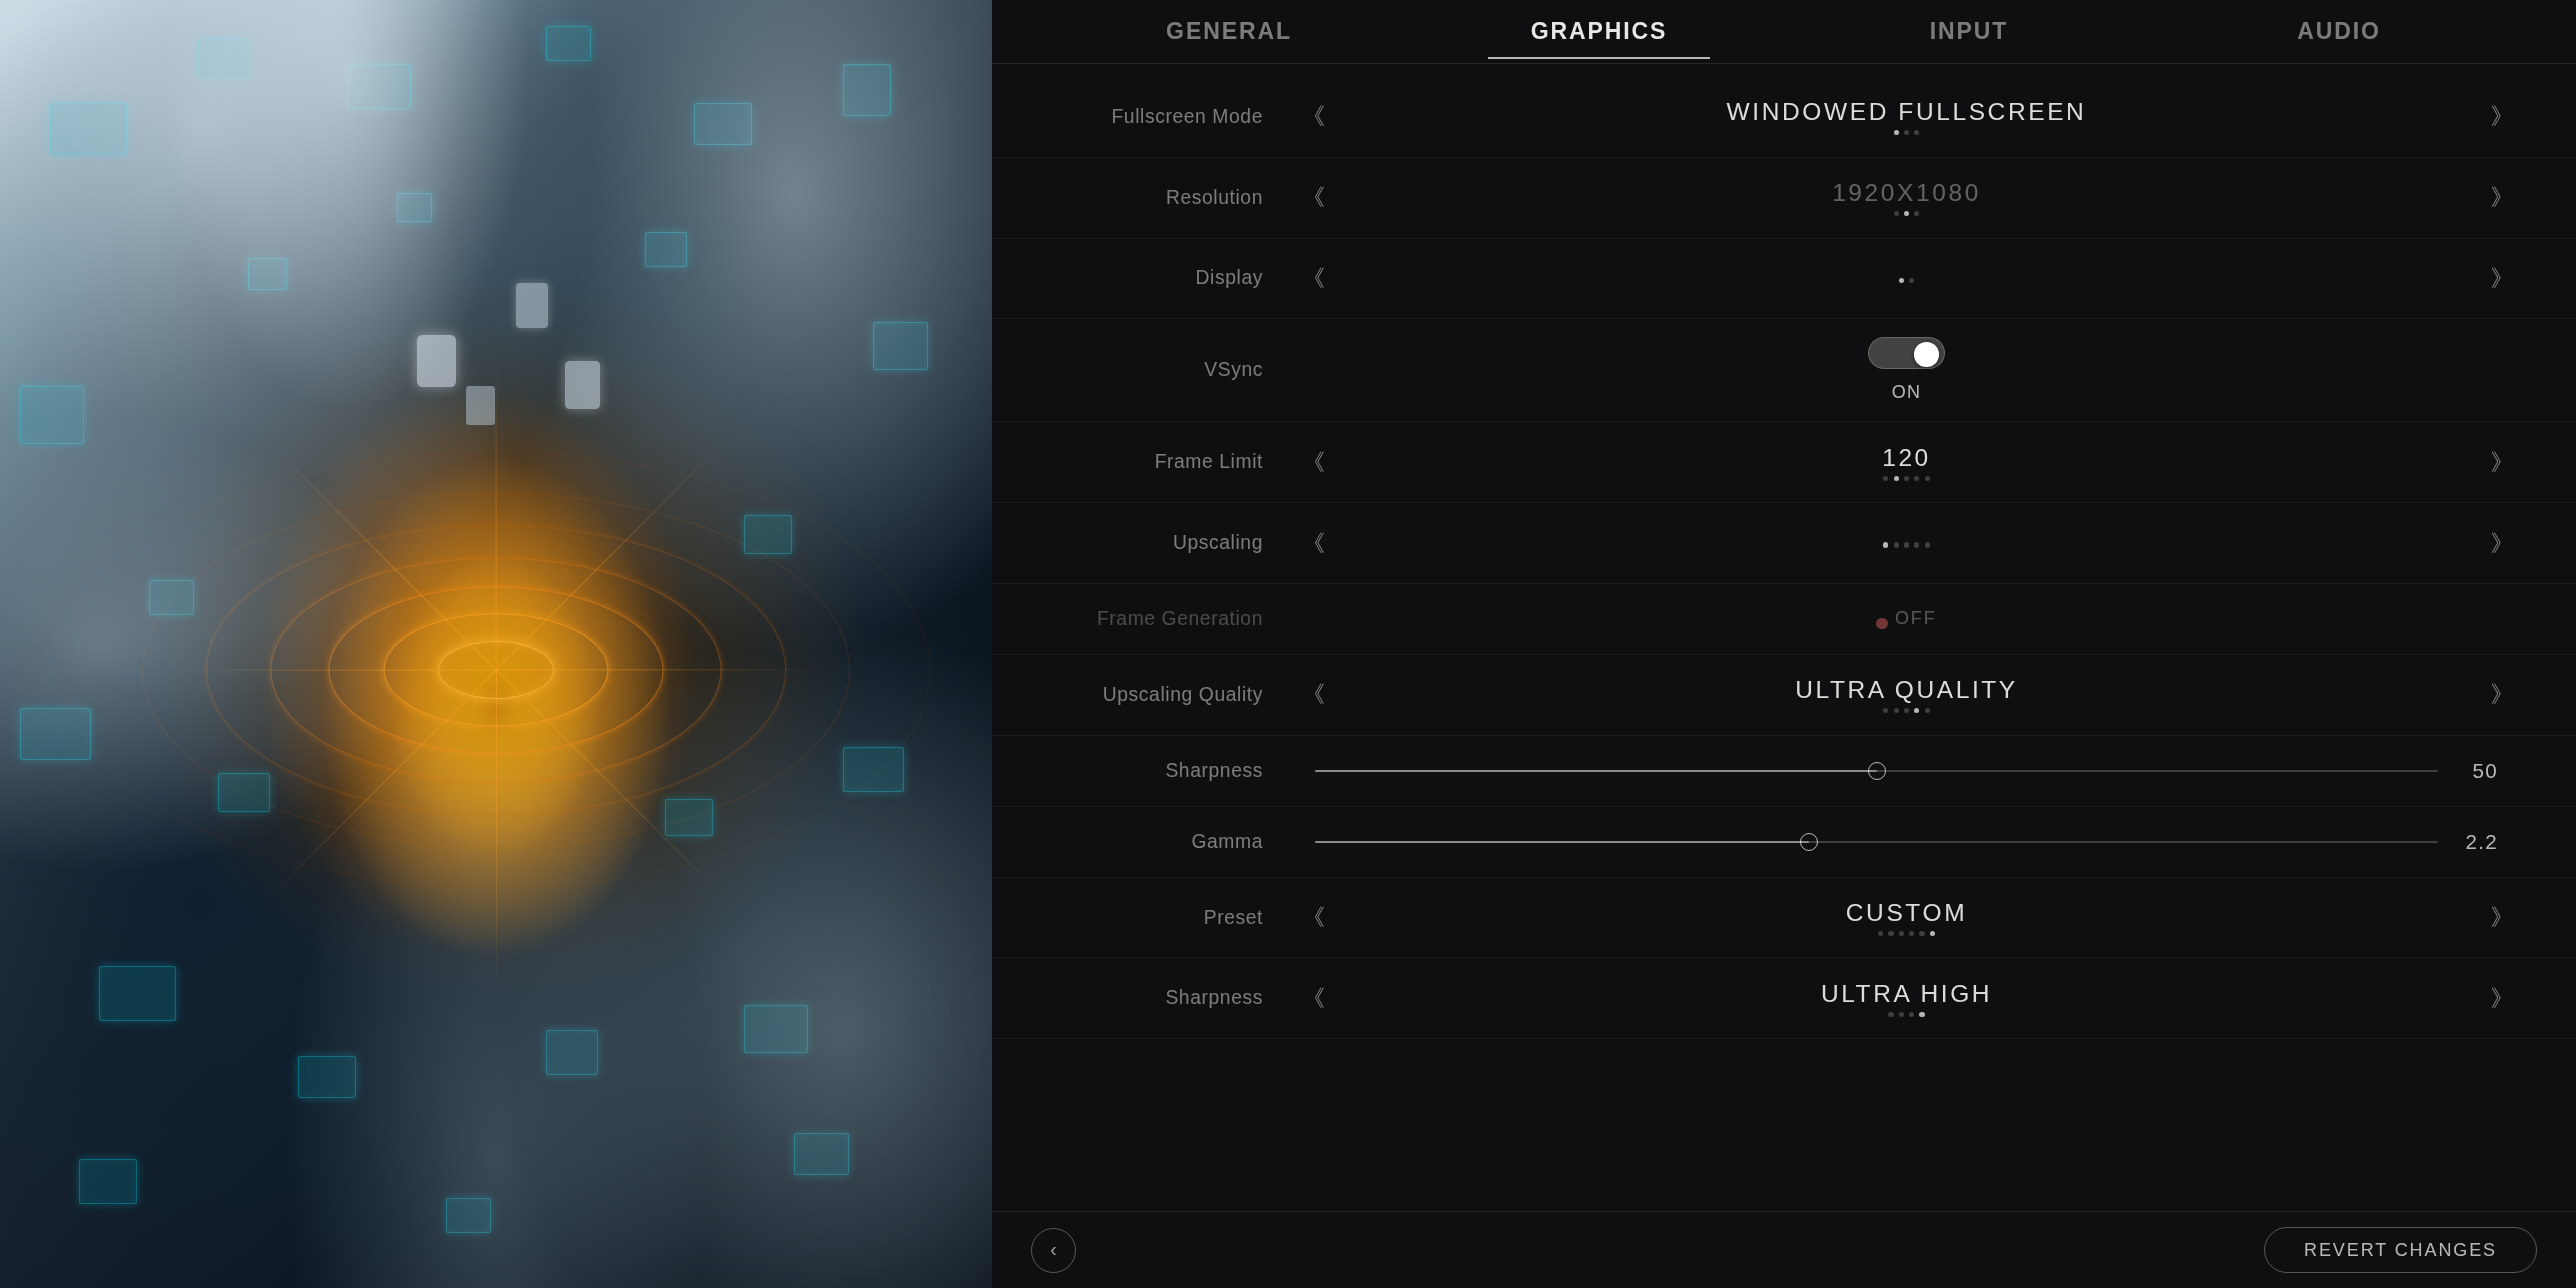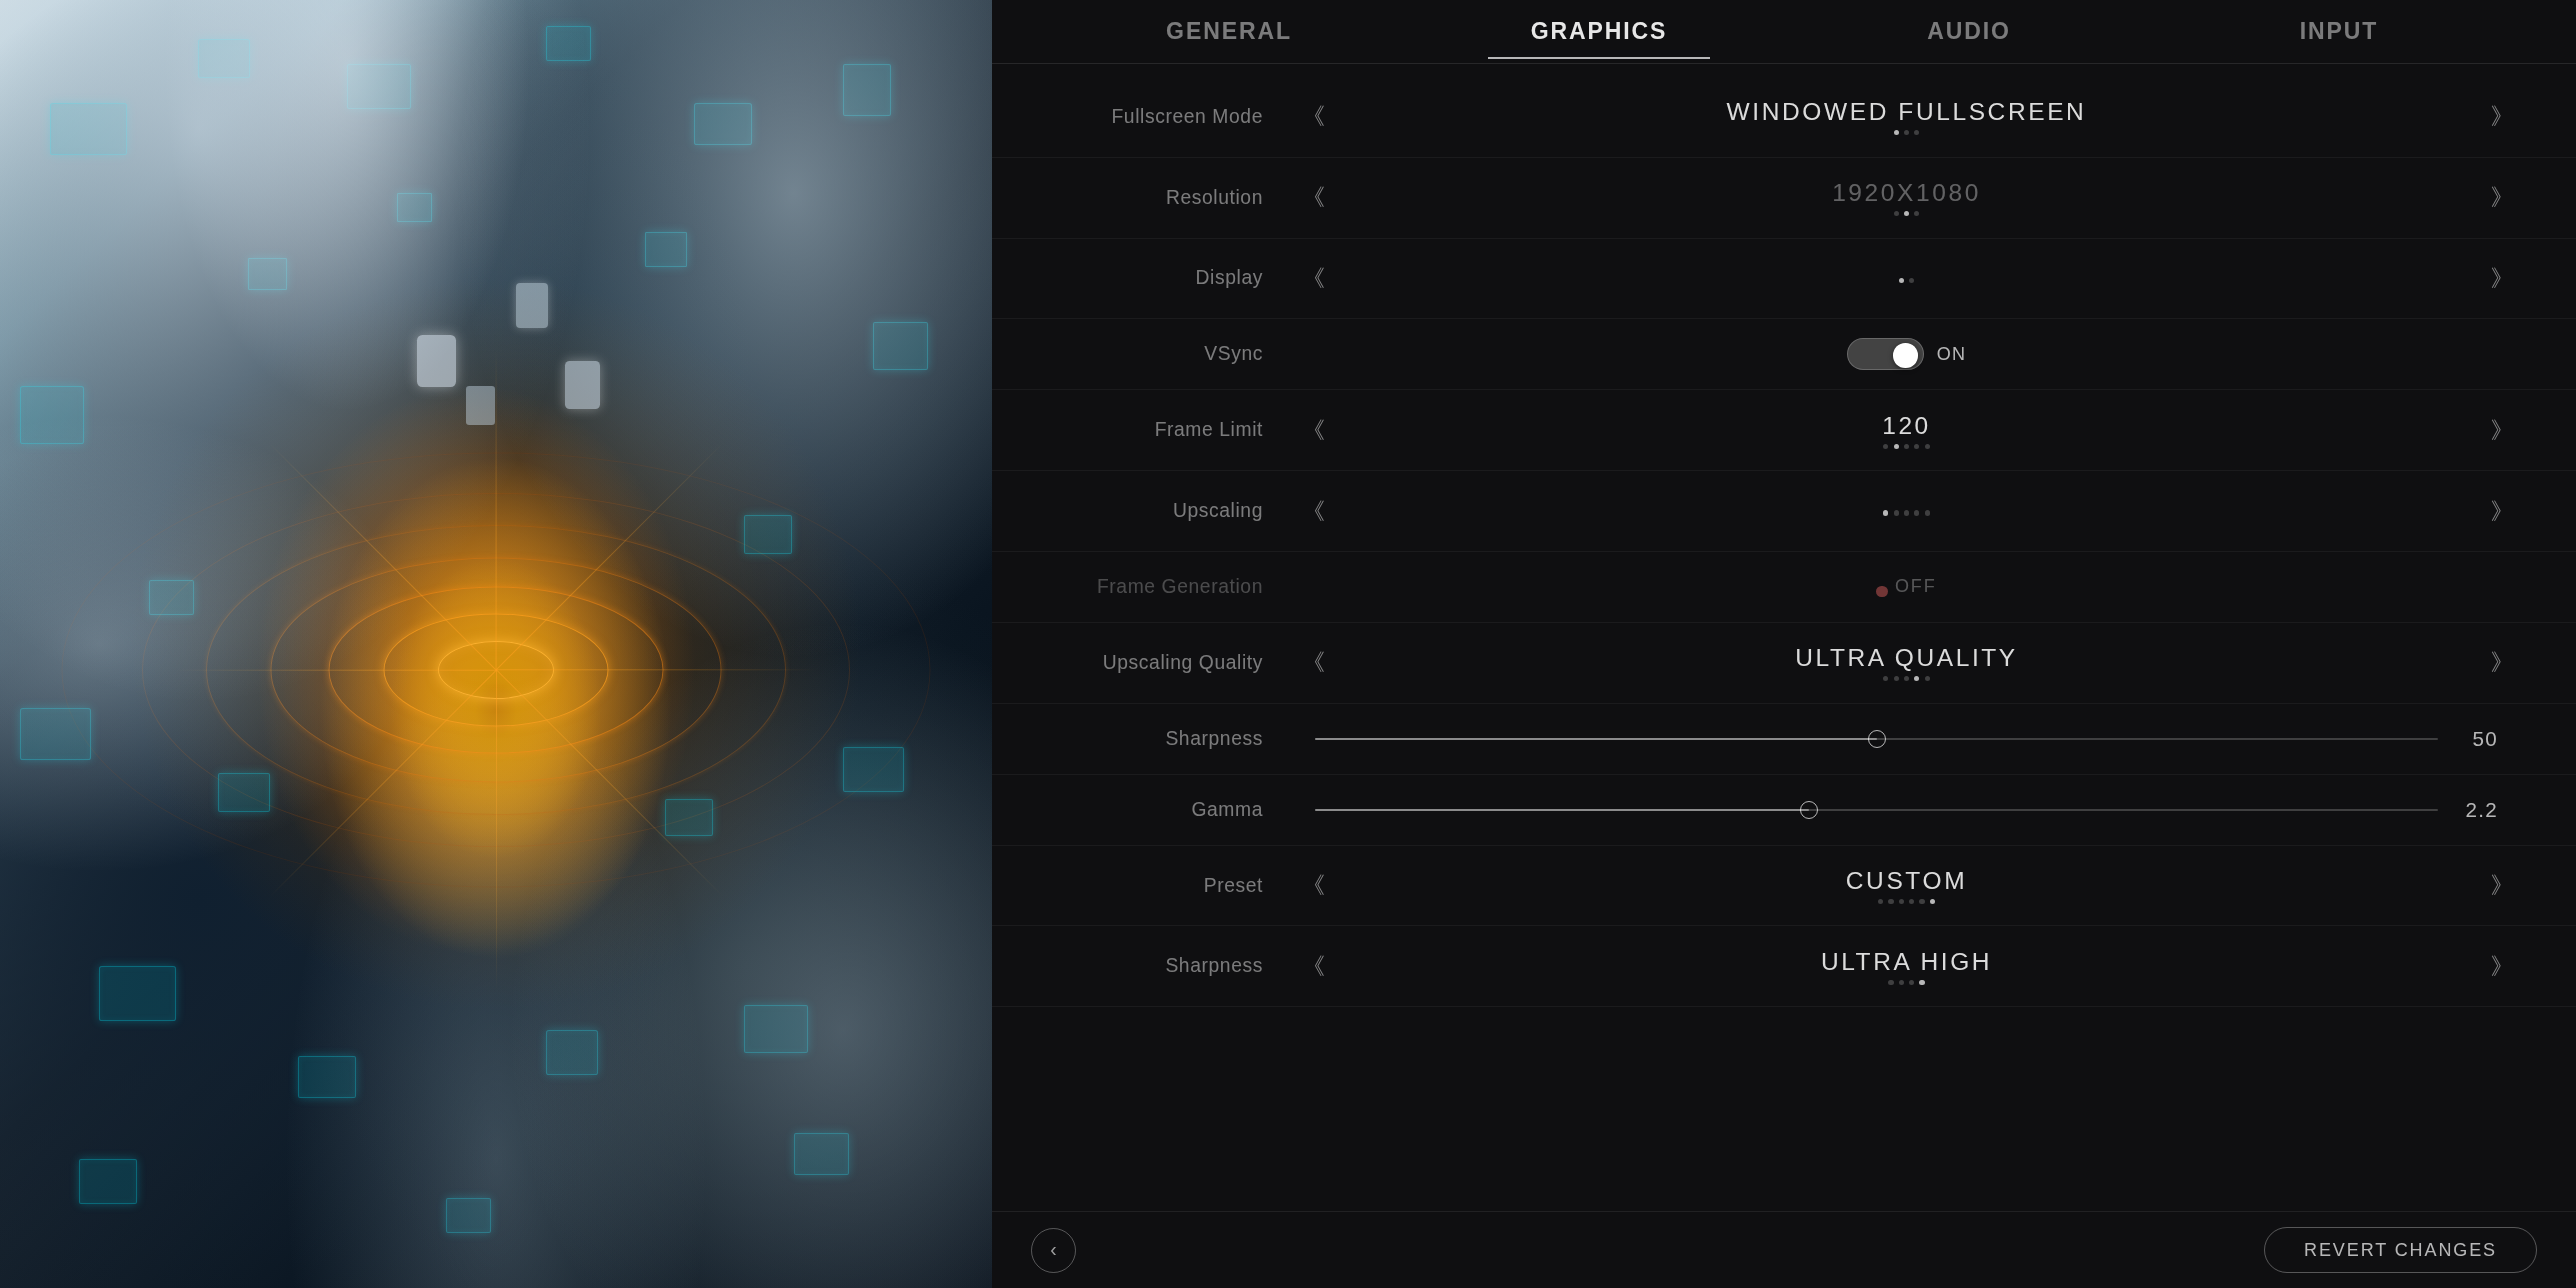--- a/index.html
+++ b/index.html
@@ -183,20 +183,21 @@
       border-radius: 50%;
       background: rgba(255,255,255,0.2);
     }
     .dot.active { background: rgba(255,255,255,0.7); }
 
     
     .toggle-container {
       display: flex;
       align-items: center;
       gap: 13px;
+      flex-direction: column;
     }
     .toggle-switch {
       width: 77px;
       height: 32px;
       border-radius: 16px;
       background: rgba(255,255,255,0.15);
       position: relative;
       cursor: pointer;
       border: 0.6px solid rgba(255,255,255,0.2);
     }
@@ -387,22 +388,22 @@
     <div style="position:absolute;left:57%;top:28%;width:35px;height:48px;background:rgba(215,228,238,0.55);border-radius:4.5px;box-shadow:0 0 11.6px rgba(255,255,255,0.35);"></div>
     <div style="position:absolute;left:47%;top:30%;width:29px;height:39px;background:rgba(200,218,230,0.45);border-radius:3.2px;"></div>
   </div>
 </div>
 
 <div class="right-panel">
 
   <div class="tab-bar">
     <div class="tab">GENERAL</div>
     <div class="tab active">GRAPHICS</div>
+    <div class="tab">INPUT</div>
     <div class="tab">AUDIO</div>
-    <div class="tab">INPUT</div>
   </div>
 
   <div class="settings-content">
 
     <div class="setting-row">
       <div class="setting-label">Fullscreen Mode</div>
       <div class="setting-control">
         <div class="arrow-btn">《</div>
         <div class="value-display">
           <span class="value-text">WINDOWED FULLSCREEN</span>

